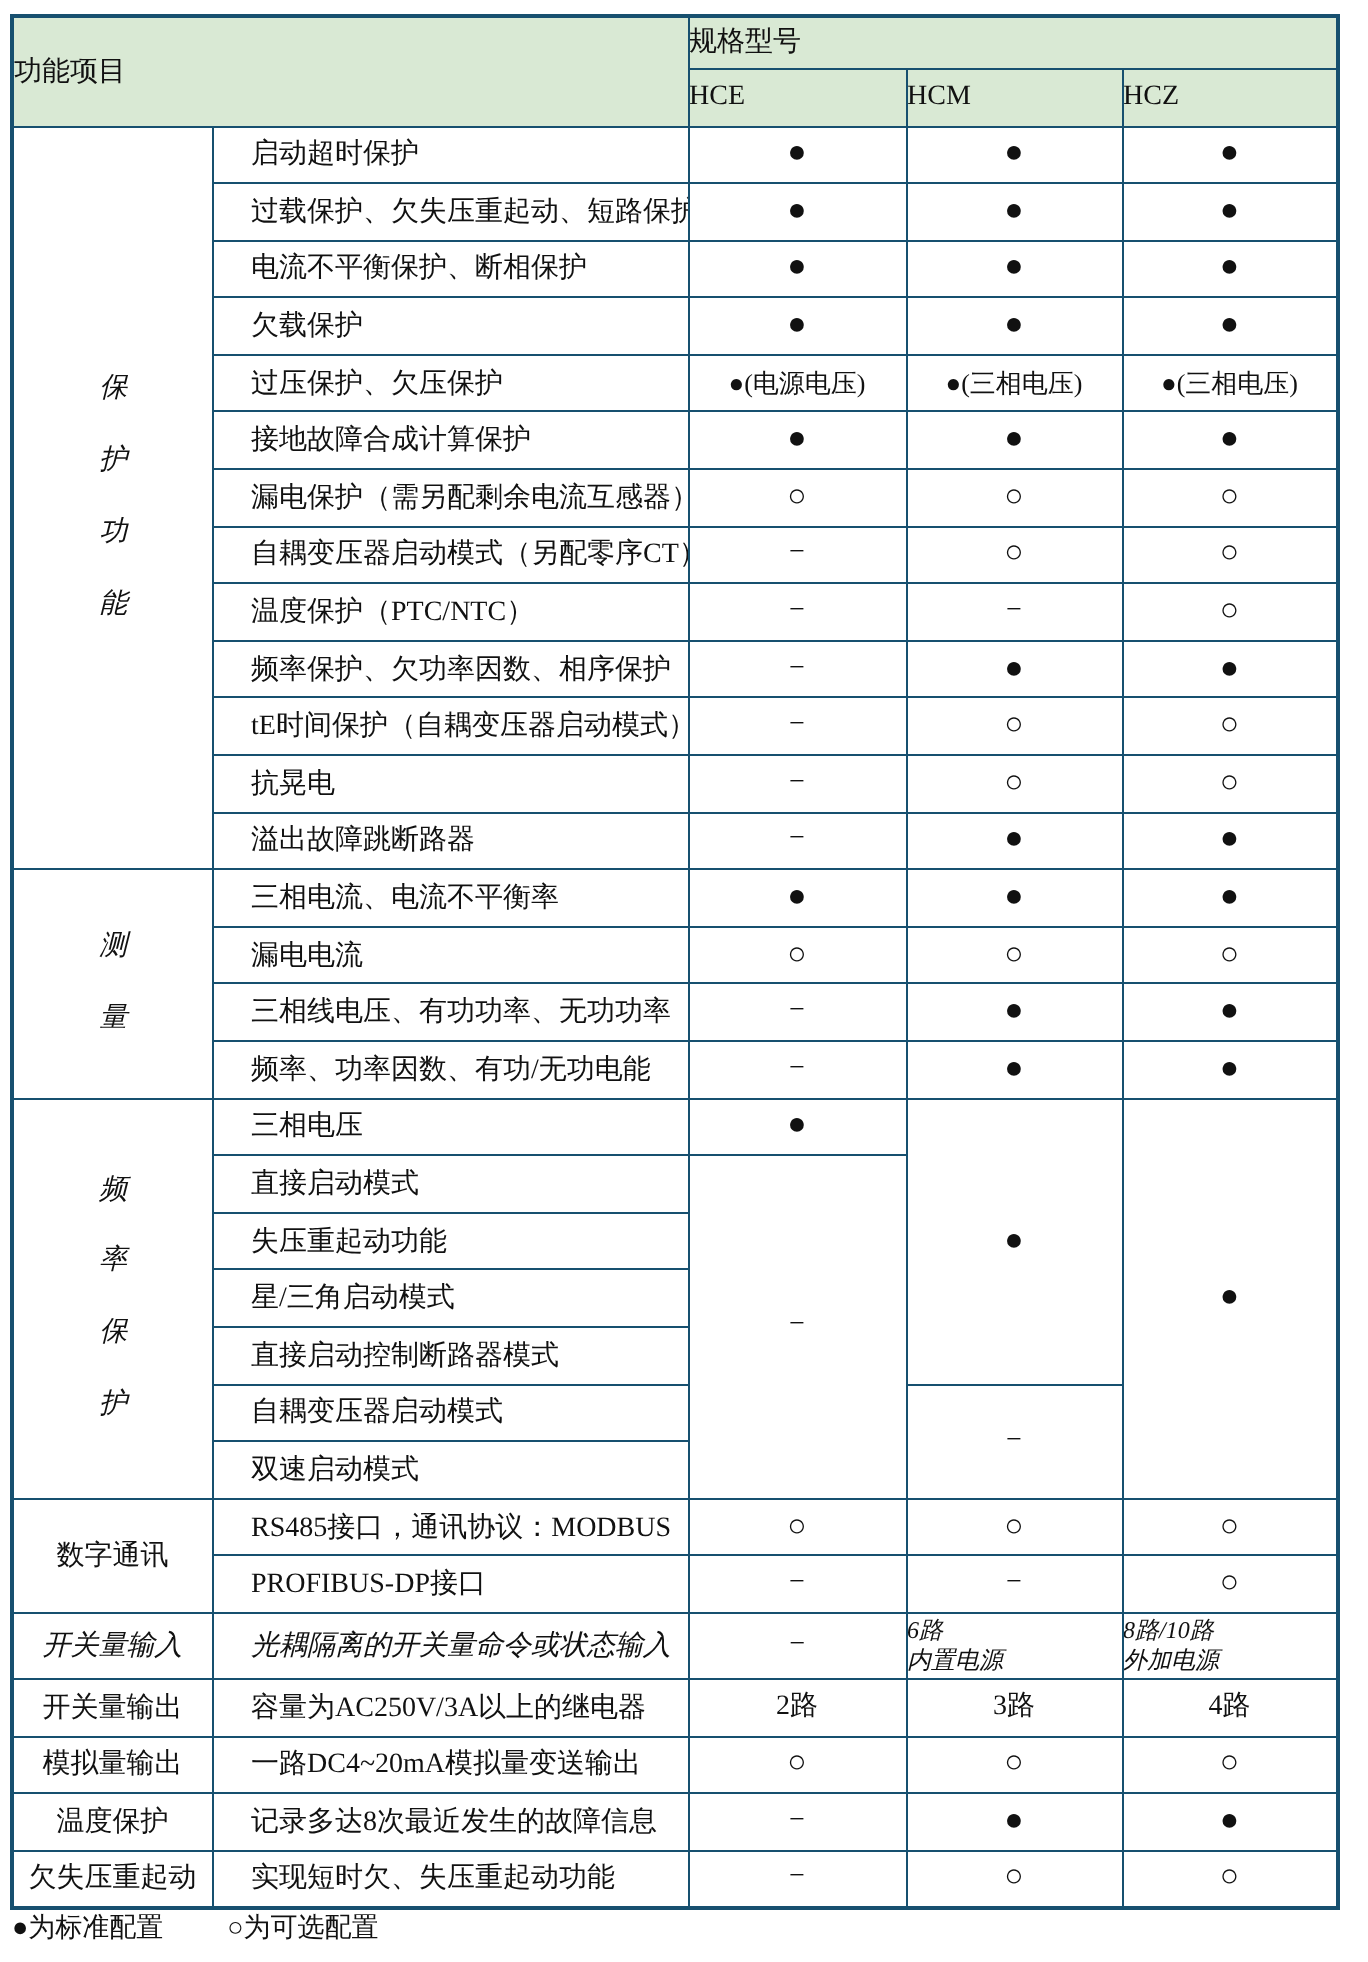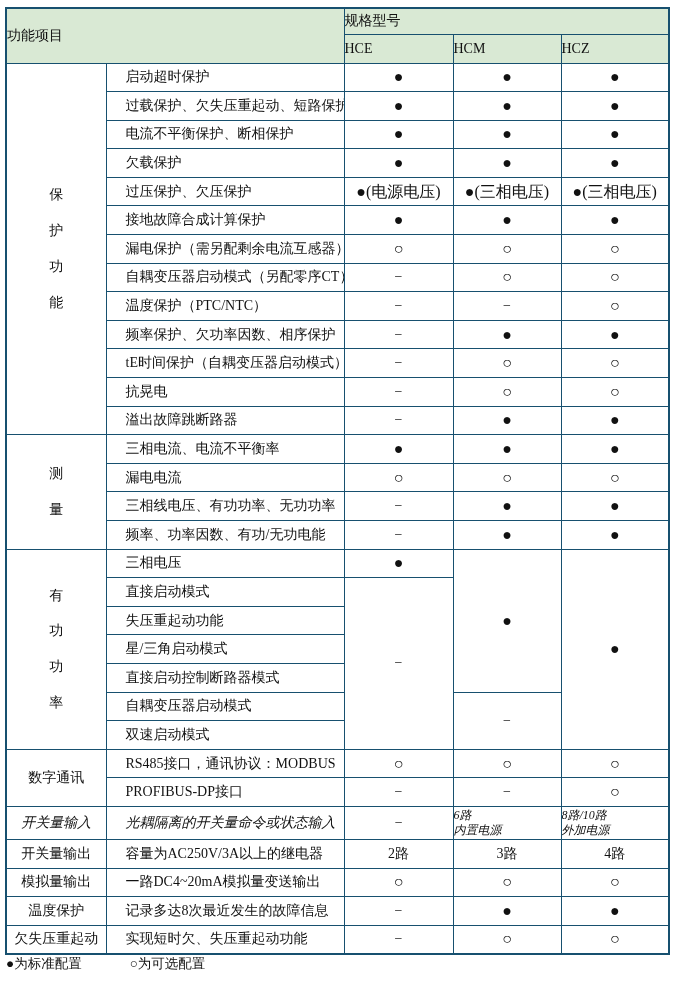--- a/index.html
+++ b/index.html
@@ -17,30 +17,30 @@
     border:1px solid var(--border,#17506f);
     font-size:14px; overflow:hidden; padding:0;
   }
   tr { height:28.6px; }
   tr.hr1 { height:26px; }
   tr.hr2 { height:29px; }
   tr.tall { height:33px;font-style:italic; }
   td.hdr { background:var(--header-bg,#d9e9d4); text-align:left; }
   td.item { text-align:left; padding-left:19px; white-space:nowrap; }
   td.sym  { text-align:center; font-size:16px; line-height:1; }
-  td.sym.note { font-size:16px; white-space:nowrap; }
+  td.sym.note { font-size:13px; white-space:nowrap; }
   td.sym.plain { font-size:14px; }
   td.group { text-align:center; }
   td.two-line { font-size:12px; line-height:1.25; white-space:pre-line; text-align:left; }
   .vlabel {
     width:1.05em; margin:0 auto; word-break:break-all;
-    line-height:2.55; text-align:center;
+    line-height:2.55; text-align:right;font-style:italic;
   }
   .legend {
-    display:flex; gap:48px; margin:0 0 0 6px; font-size:13.5px;
+    display:flex; gap:32px; margin:0 0 0 6px; font-size:13.5px;
   }
 </style>
 </head>
 <body>
 
 <table class="spec">
   <colgroup>
     <col style="width:100px">
       <col style="width:238px">
     <col style="width:109px">
@@ -164,21 +164,21 @@
   </tr>
   <tr>
     <td class="item">频率、功率因数、有功/无功电能</td>
     <td class="sym plain">−</td>
     <td class="sym">●</td>
     <td class="sym">●</td>
   </tr>
 
   <tr>
     <td class="group" rowspan="7">
-          <div class="vlabel">有功功率</div>
+          <div class="vlabel">频率保护</div>
         </td>
     <td class="item">三相电压</td>
     <td class="sym">●</td>
     <td class="sym" rowspan="5">●</td>
     <td class="sym" rowspan="7">●</td>
   </tr>
   <tr>
     <td class="item">直接启动模式</td>
     <td class="sym plain" rowspan="6">−</td>
   </tr>

